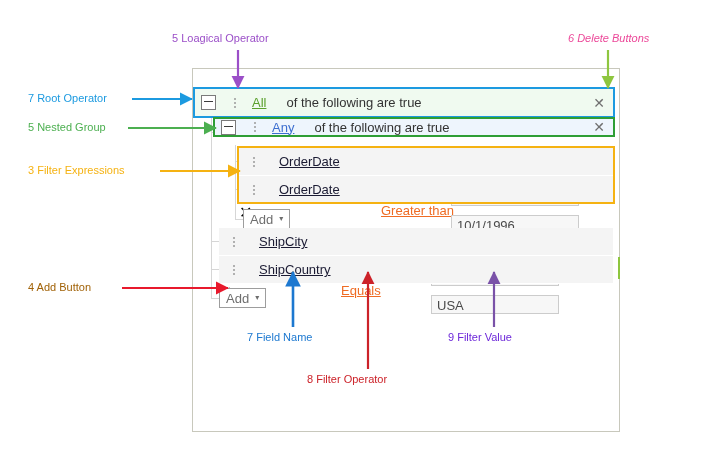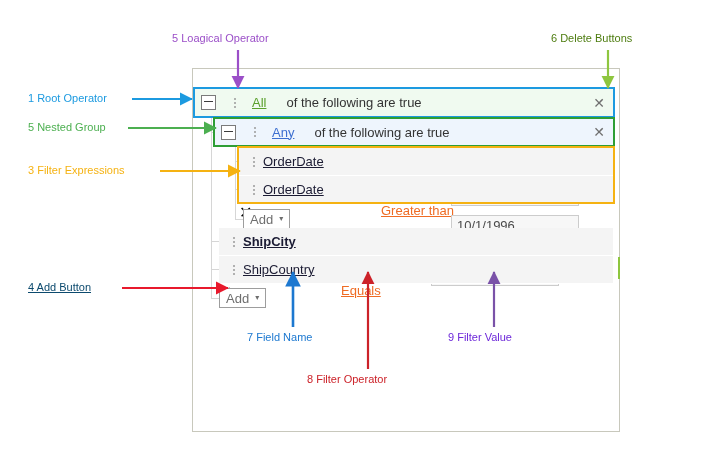--- a/index.html
+++ b/index.html
@@ -121,21 +121,21 @@
     outline: 2px solid #1c9ae0;
     padding-left: 6px;
   }
 
   
   #nested-group-row {
     position: absolute;
     left: 22px;
     top: 50px;
     width: 398px;
-    height: 26px;
+    height: 16px;
     background: #eef5fd;
     outline: 2px solid #2e9e35;
     padding-left: 6px;
   }
 
   
   .expr-row {
     position: absolute;
     height: 27px;
     background: #f4f4f4;
@@ -172,30 +172,31 @@
     margin-top: 12px;
   }
 
   
   #expr-orderdate-1 { left: 46px; top: 79px; width: 374px; }
   #expr-orderdate-2 { left: 46px; top: 107px; width: 374px; }
   #expr-orderdate-1 .filter-op, #expr-orderdate-2 .filter-op { left: 122px; margin-left: 20px; }
   #expr-orderdate-1 .value-box, #expr-orderdate-2 .value-box { left: 212px; width: 128px; }
 
   
-  #expr-shipcity    { left: 26px; top: 159px; width: 394px; font-weight: bold; }
+  #expr-shipcity    { left: 26px; top: 159px; width: 394px; }
   #expr-shipcountry { left: 26px; top: 187px; width: 394px; }
   #expr-shipcity .filter-op, #expr-shipcountry .filter-op { left: 122px; }
   #expr-shipcity .value-box, #expr-shipcountry .value-box { left: 212px; width: 128px; }
 
   .expr-row .row-inner {
     display: flex;
     align-items: center;
     height: 100%;
     padding-left: 4px;
+    gap: 16px;
   }
 
   
   #nested-expr-highlight {
     position: absolute;
     left: 44px;
     top: 77px;
     width: 378px;
     height: 58px;
     border: 2px solid #f5b212;
@@ -248,23 +249,23 @@
     position: absolute;
     font-size: 11px;
     white-space: nowrap;
     font-family: "Liberation Sans", sans-serif;
   }
   .arrow { position: absolute; pointer-events: none; }
 
   #anno-1 { left: 28px;  top: 92px;  color: #1c9ae0; }
   #anno-2 { left: 28px;  top: 121px; color: #4caf50; }
   #anno-3 { left: 28px;  top: 164px; color: #f5b212; }
-  #anno-4 { left: 28px;  top: 281px; color: #0c4a6e; text-decoration: underline; }
+  #anno-4 { left: 28px;  top: 281px; color: #a16207; }
   #anno-5 { left: 172px; top: 32px;  color: #9b4fc8; }
-  #anno-6 { left: 551px; top: 32px;  color: #4d7c0f; }
+  #anno-6 { left: 568px; top: 32px;  color: #ec4899; font-style: italic; }
   #anno-7 { left: 247px; top: 331px; color: #1c78d0; }
   #anno-8 { left: 307px; top: 373px; color: #cc2229; }
   #anno-9 { left: 448px; top: 331px; color: #6d28d9; }
 </style>
 </head>
 <body>
 
 <div id="filter-panel">
 
   <div class="tree-line" style="left:18px; top:47px; width:1px; height:183px;"></div>
@@ -354,33 +355,34 @@
   <div class="expr-row" id="expr-shipcountry">
     <div class="row-inner">
       <span class="drag-handle">
           <i></i>
           <i></i>
           <i></i>
         </span>
       <span class="field-name">ShipCountry</span>
     </div>
     <span class="filter-op">Equals</span>
+    <span class="value-box">USA</span>
     <span class="right-x">✕</span>
   </div>
 
   <div id="green-tick"></div>
 
   <div class="add-button" id="add-button-root">
     <span>Add</span>
     <span class="caret">▾</span>
   </div>
 
 </div>
 
-<div class="anno" id="anno-1">1 Root Operator</div>
+<div class="anno" id="anno-1">7 Root Operator</div>
 <div class="anno" id="anno-2">5 Nested Group</div>
 <div class="anno" id="anno-3">3 Filter Expressions</div>
 <div class="anno" id="anno-4">4 Add Button</div>
 <div class="anno" id="anno-5">5  Loagical Operator</div>
 <div class="anno" id="anno-6">6 Delete Buttons</div>
 <div class="anno" id="anno-7">7 Field Name</div>
 <div class="anno" id="anno-8">8 Filter Operator</div>
 <div class="anno" id="anno-9">9 Filter Value</div>
 
 <svg class="arrow" style="left:0; top:0; width:725px; height:468px;" viewBox="0 0 725 468">

